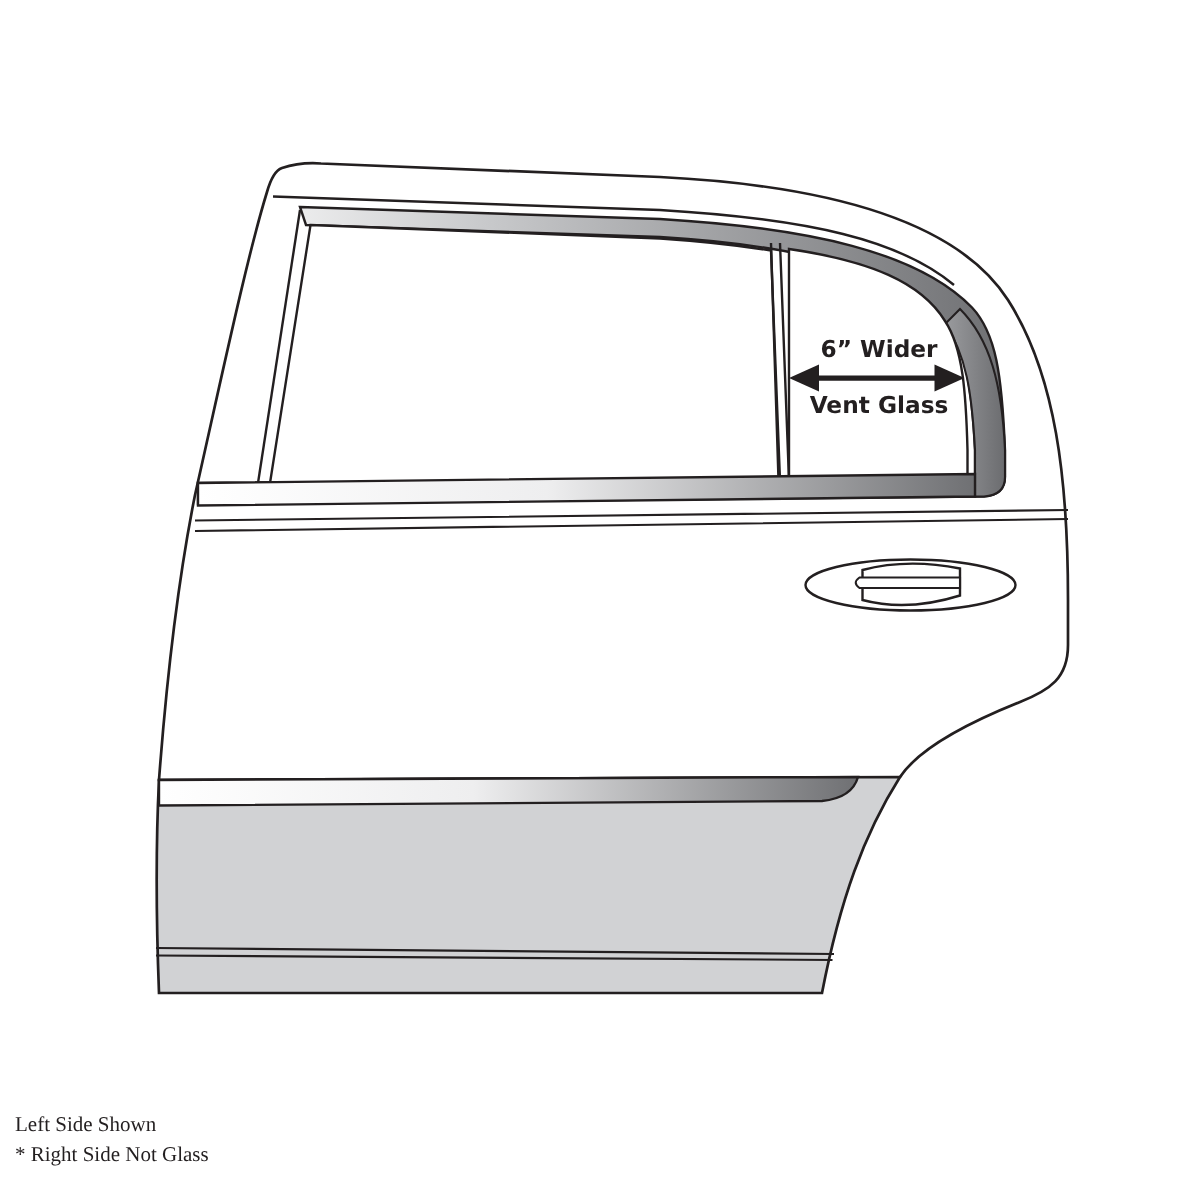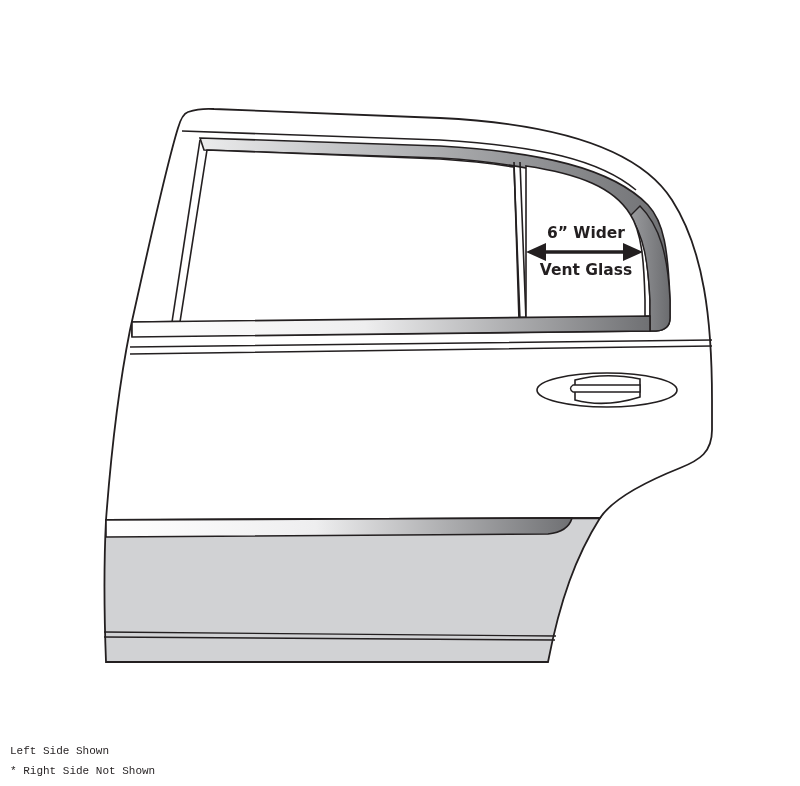--- a/index.html
+++ b/index.html
@@ -24,22 +24,22 @@
     .ann-text {
       font-family: "DejaVu Sans", "Liberation Sans", sans-serif;
       font-weight: bold;
       font-size: 15.5px;
       fill: #231f20;
     }
     .caption {
       position: absolute;
       left: 10px;
       top: 741px;
-      font-family: Liberation Mono, monospace;
-      font-size: 11px;
+      font-family: Liberation Serif, serif;
+      font-size: 14px;
       line-height: 20px;
       color: #231f20;
     }
     .caption div { white-space: nowrap; }
   </style>
 </head>
 <body>
 
 <svg id="diagram" viewBox="0 0 800 786" xmlns="http://www.w3.org/2000/svg">
   <defs>
@@ -134,14 +134,14 @@
     <polygon points="526,252 546,243 546,261" fill="#231f20"></polygon>
     <polygon points="643,252 623,243 623,261" fill="#231f20"></polygon>
   </g>
 
   <text class="ann-text" x="586" y="238" text-anchor="middle">6” Wider</text>
   <text class="ann-text" x="586" y="275" text-anchor="middle">Vent Glass</text>
 </svg>
 
 <div class="caption">
   <div>Left Side Shown</div>
-  <div>* Right Side Not Shown</div>
+  <div>* Right Side Not Glass</div>
 </div>
 
 </body></html>

